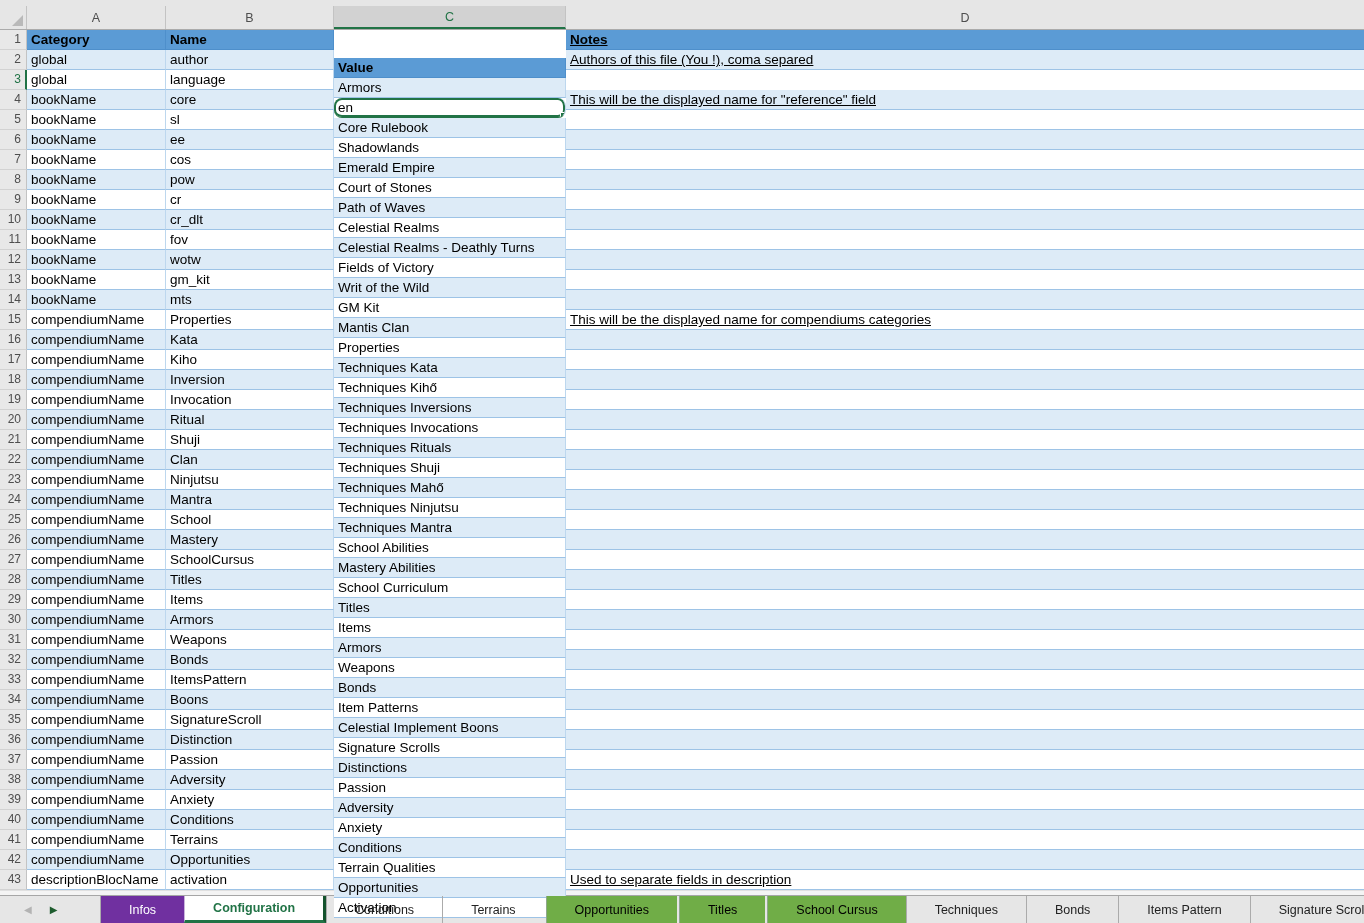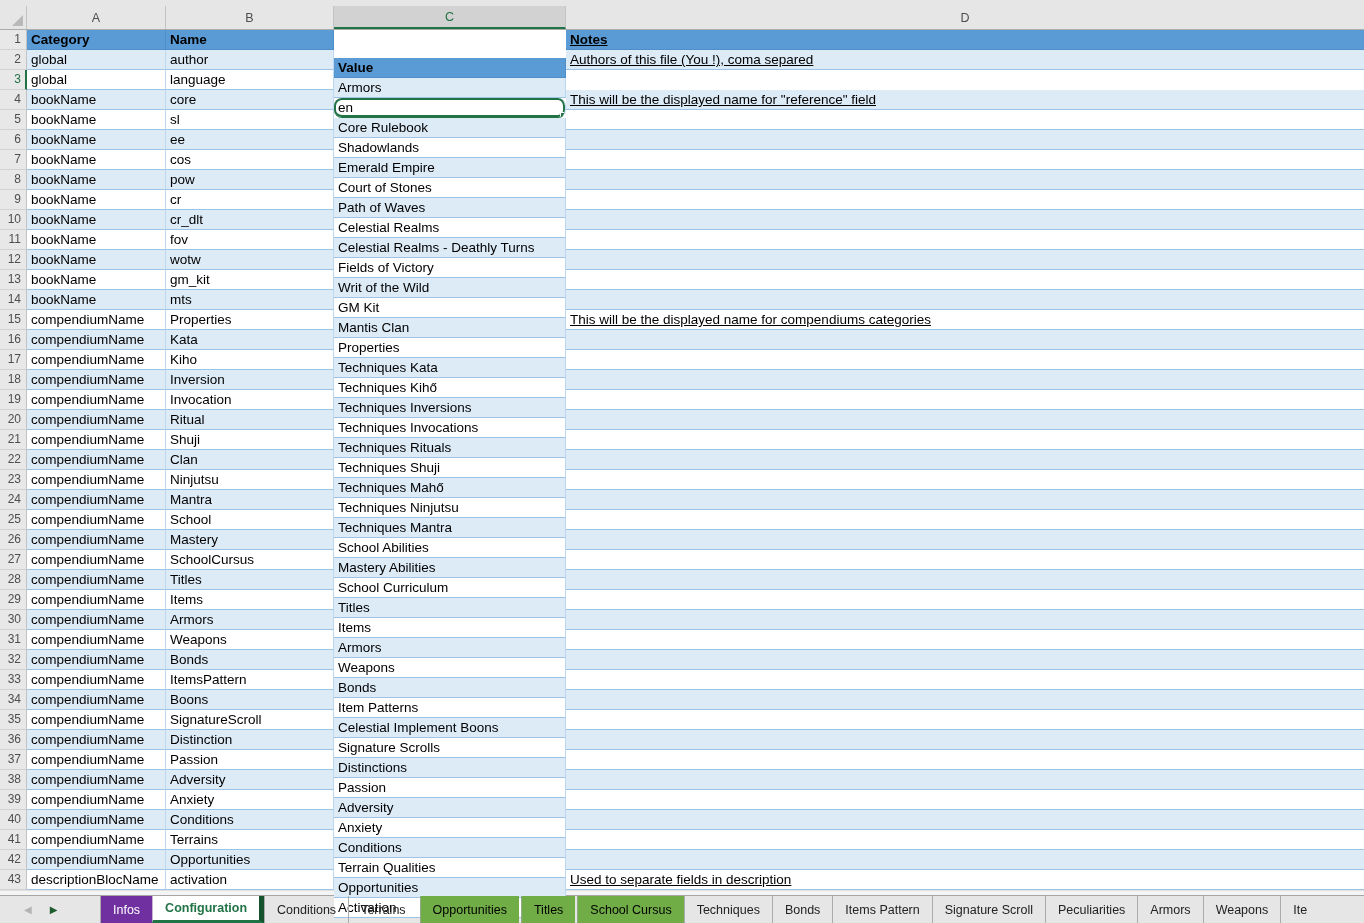--- a/index.html
+++ b/index.html
@@ -75,29 +75,29 @@
   
   #tabbar {
     height:28px; background:#E6E6E6; border-top:1px solid #A6A6A6;
     display:flex; align-items:stretch; overflow:hidden;
   }
   #tab-nav { flex:0 0 100px; display:flex; align-items:center; }
   .nav-arrow { font-size:10px; line-height:1; cursor:default; }
   #nav-left  { margin-left:24px; color:#B3B3B3; }
   #nav-right { margin-left:18px; color:#1E5C2E; }
   .tab {
-    display:flex; align-items:center; padding:0 12px;
+    display:flex; align-items:center; padding:0 28px;
     font-size:12.5px; color:#222; white-space:nowrap;
     border-left:1px solid #ABABAB; cursor:pointer;
   }
   .tab.purple { background:#7030A0; color:#fff; border-left-color:#ABABAB; }
   .tab.green  { background:#70AD47; color:#000; border-left:1px solid #8FA88C; margin-left:2px; }
   .tab.active {
     background:#FFFFFF; color:#217346; font-weight:bold;
-    border-left:1px solid #C9B3DC; border-right:5px solid #14532d;
+    border-left:1px solid #C9B3DC; border-right:3px solid #14532d;
     border-bottom:3px solid #217346; margin:0;
   }
   .tab.plain + .tab.plain { border-left:1px solid #ABABAB; }
 </style>
 </head>
 <body>
 
 <div id="app">
   <div id="top-strip"></div>
 

